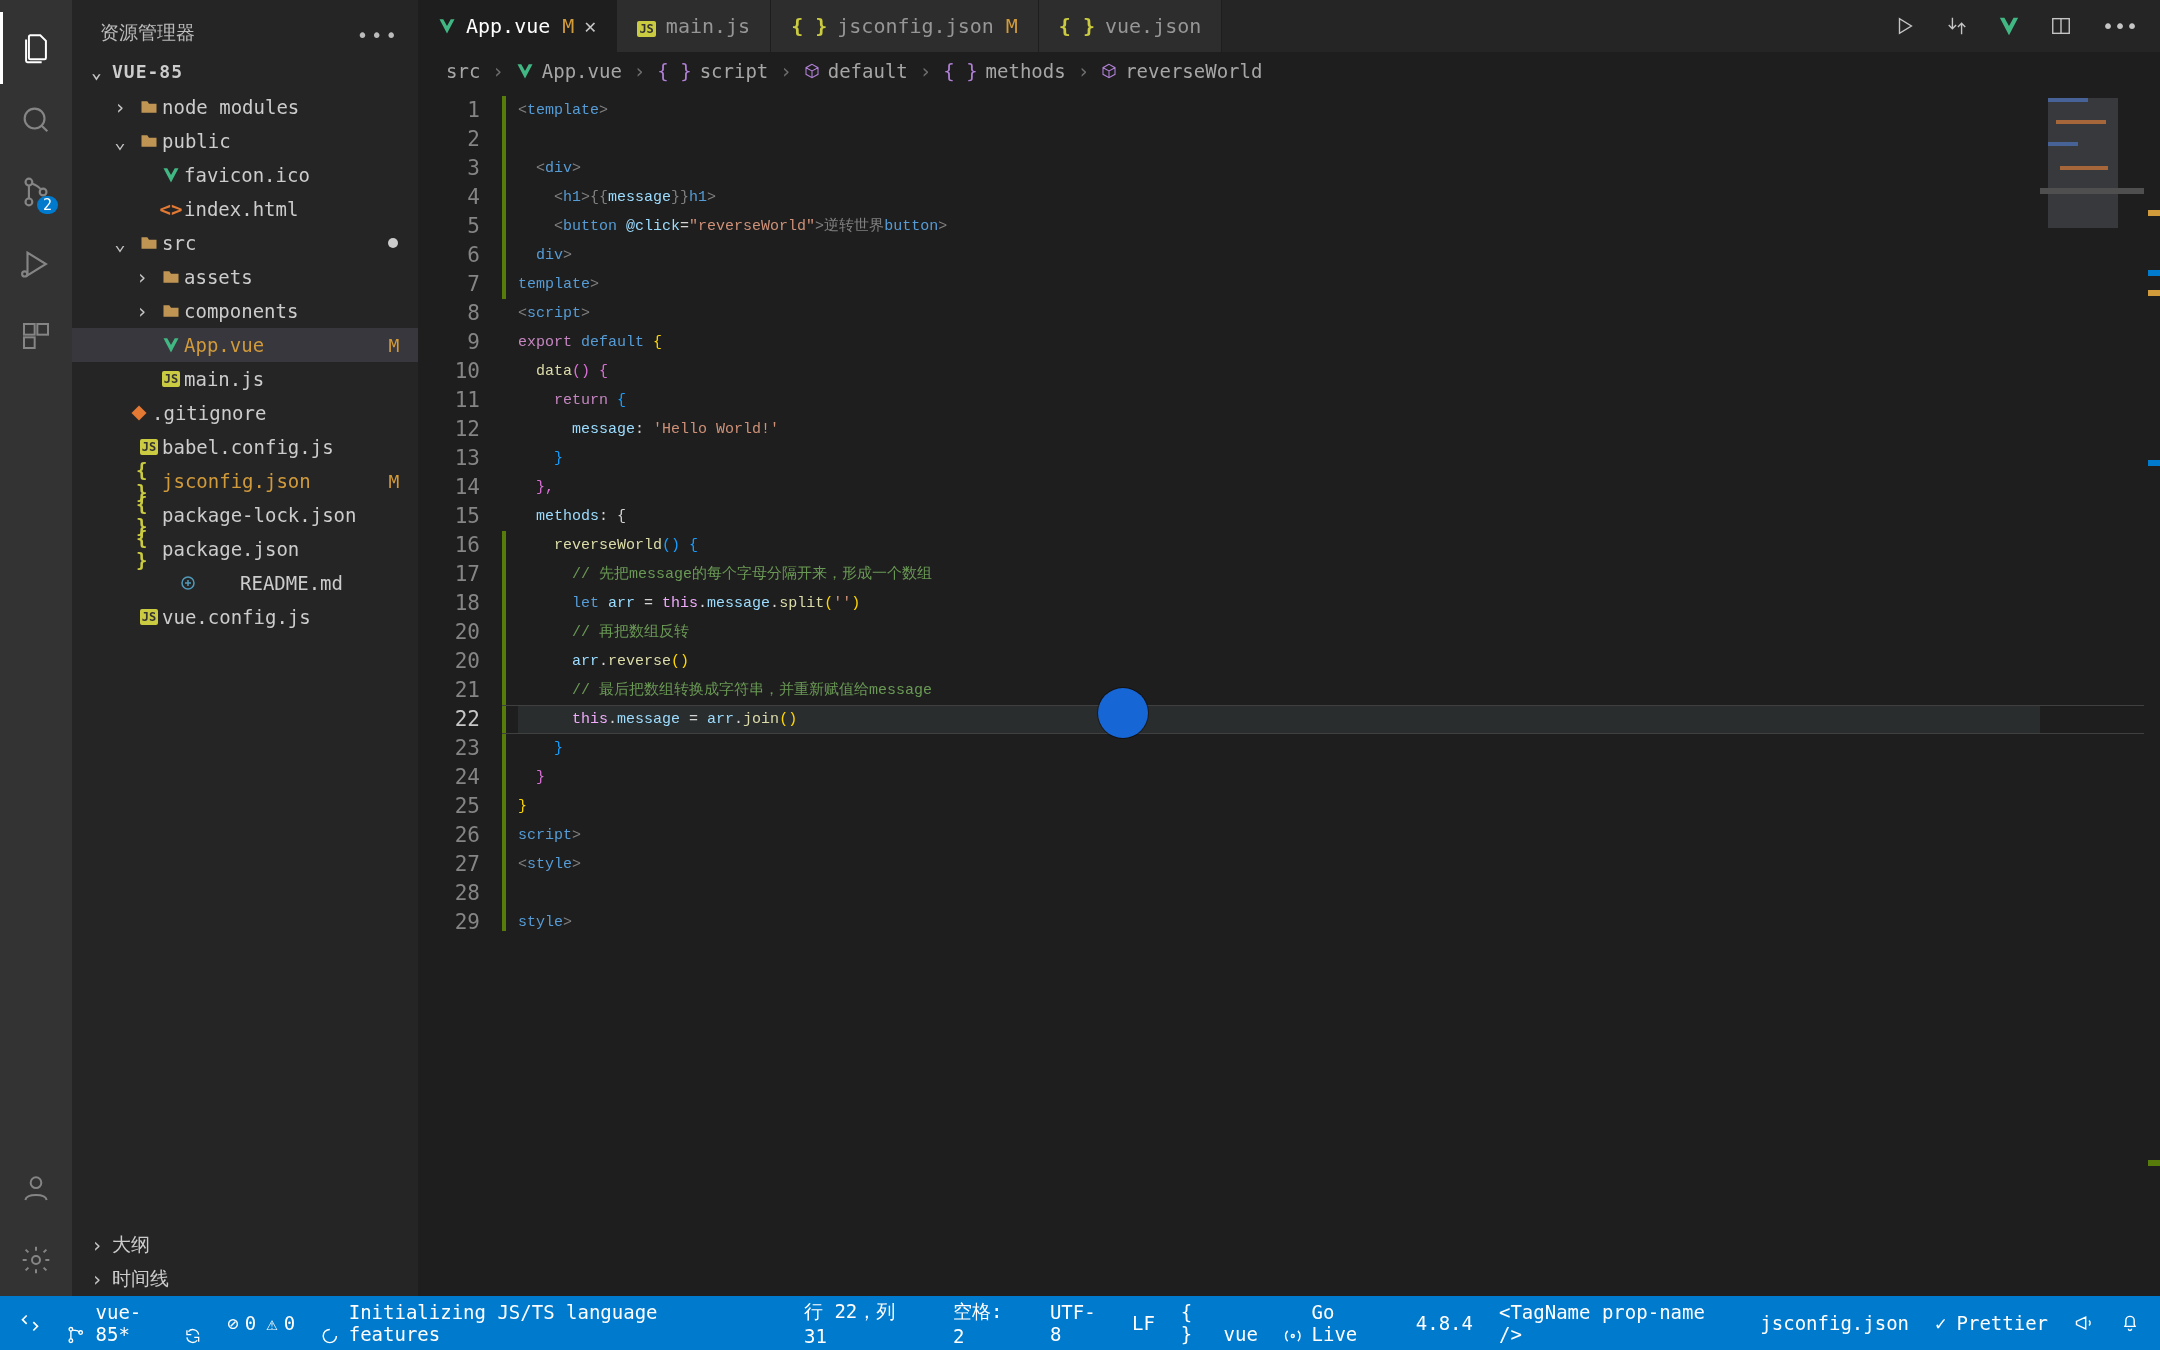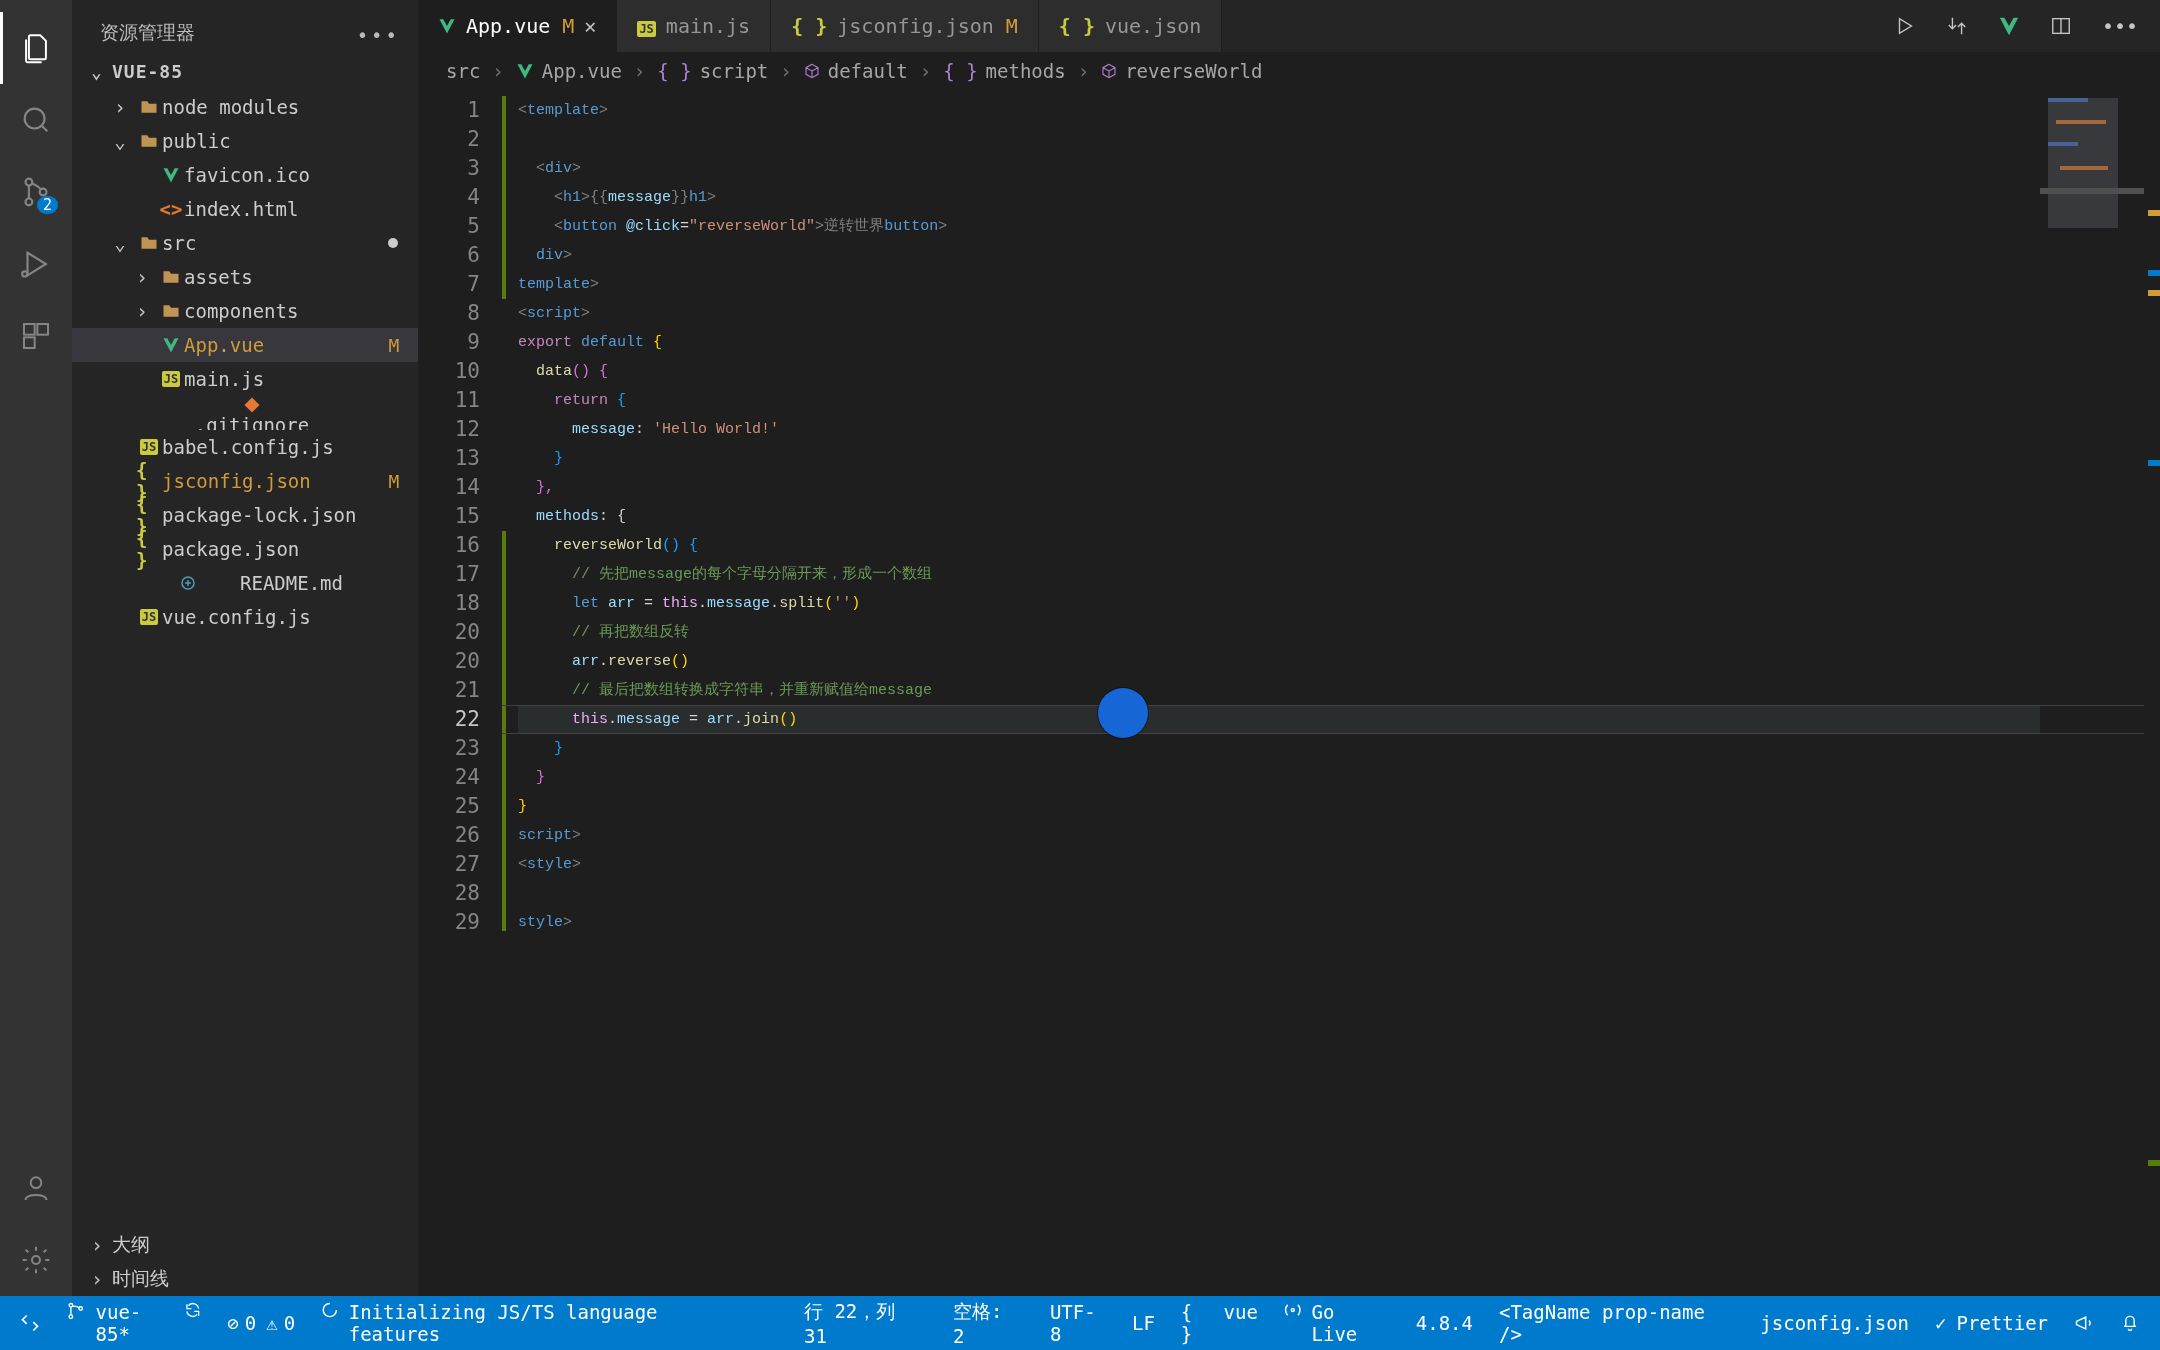--- a/index.html
+++ b/index.html
@@ -92,21 +92,21 @@
   .cursor-arrow{position:absolute;width:0;height:0;z-index:51}
 
   
   .ov-ruler{position:absolute;right:0;top:90px;width:16px;bottom:54px;background:#1e1e1e}
   .ov-mark{position:absolute;right:0;width:12px;height:6px}
 
   
   .statusbar{position:absolute;left:0;bottom:0;right:0;height:54px;
     background:#007acc;color:#ffffff;display:flex;align-items:center;
     font-size:19px;padding:0 20px;gap:26px}
-  .statusbar .seg{display:flex;align-items:flex-start;gap:10px}
+  .statusbar .seg{display:flex;align-items:flex-end;gap:10px}
   .statusbar .spacer{flex:1}
   .st-badge{display:inline-flex;align-items:center;gap:6px}
 
   
   .t-tag{color:#569cd6}
   .t-attr{color:#9cdcfe}
   .t-fn{color:#dcdcaa}
   .t-str{color:#ce9178}
   .t-kw{color:#c586c0}
   .t-kwb{color:#569cd6}
@@ -259,21 +259,21 @@
         <span class="label">App.vue</span>
         <span class="status">M</span>
       </div>
       <div class="row" style="padding-left: 60px;">
         <span class="chev"></span>
         <span class="icon">
           <span style="background:#cbcb41;color:#333;font-size:12px;font-weight:700;padding:1px 2px;border-radius:2px">JS</span>
         </span>
         <span class="label">main.js</span>
       </div>
-      <div class="row" style="padding-left: 28px; flex-direction: column;">
+      <div class="row" style="padding-left: 28px;">
         <span class="chev"></span>
         <span class="icon">
           <svg width="18" height="18" viewBox="0 0 24 24" fill="#e37933">
             <path d="M12 2 2 12l10 10 10-10z"></path>
           </svg>
         </span>
         <span class="label">.gitignore</span>
       </div>
       <div class="row" style="padding-left: 38px;">
         <span class="chev"></span>

